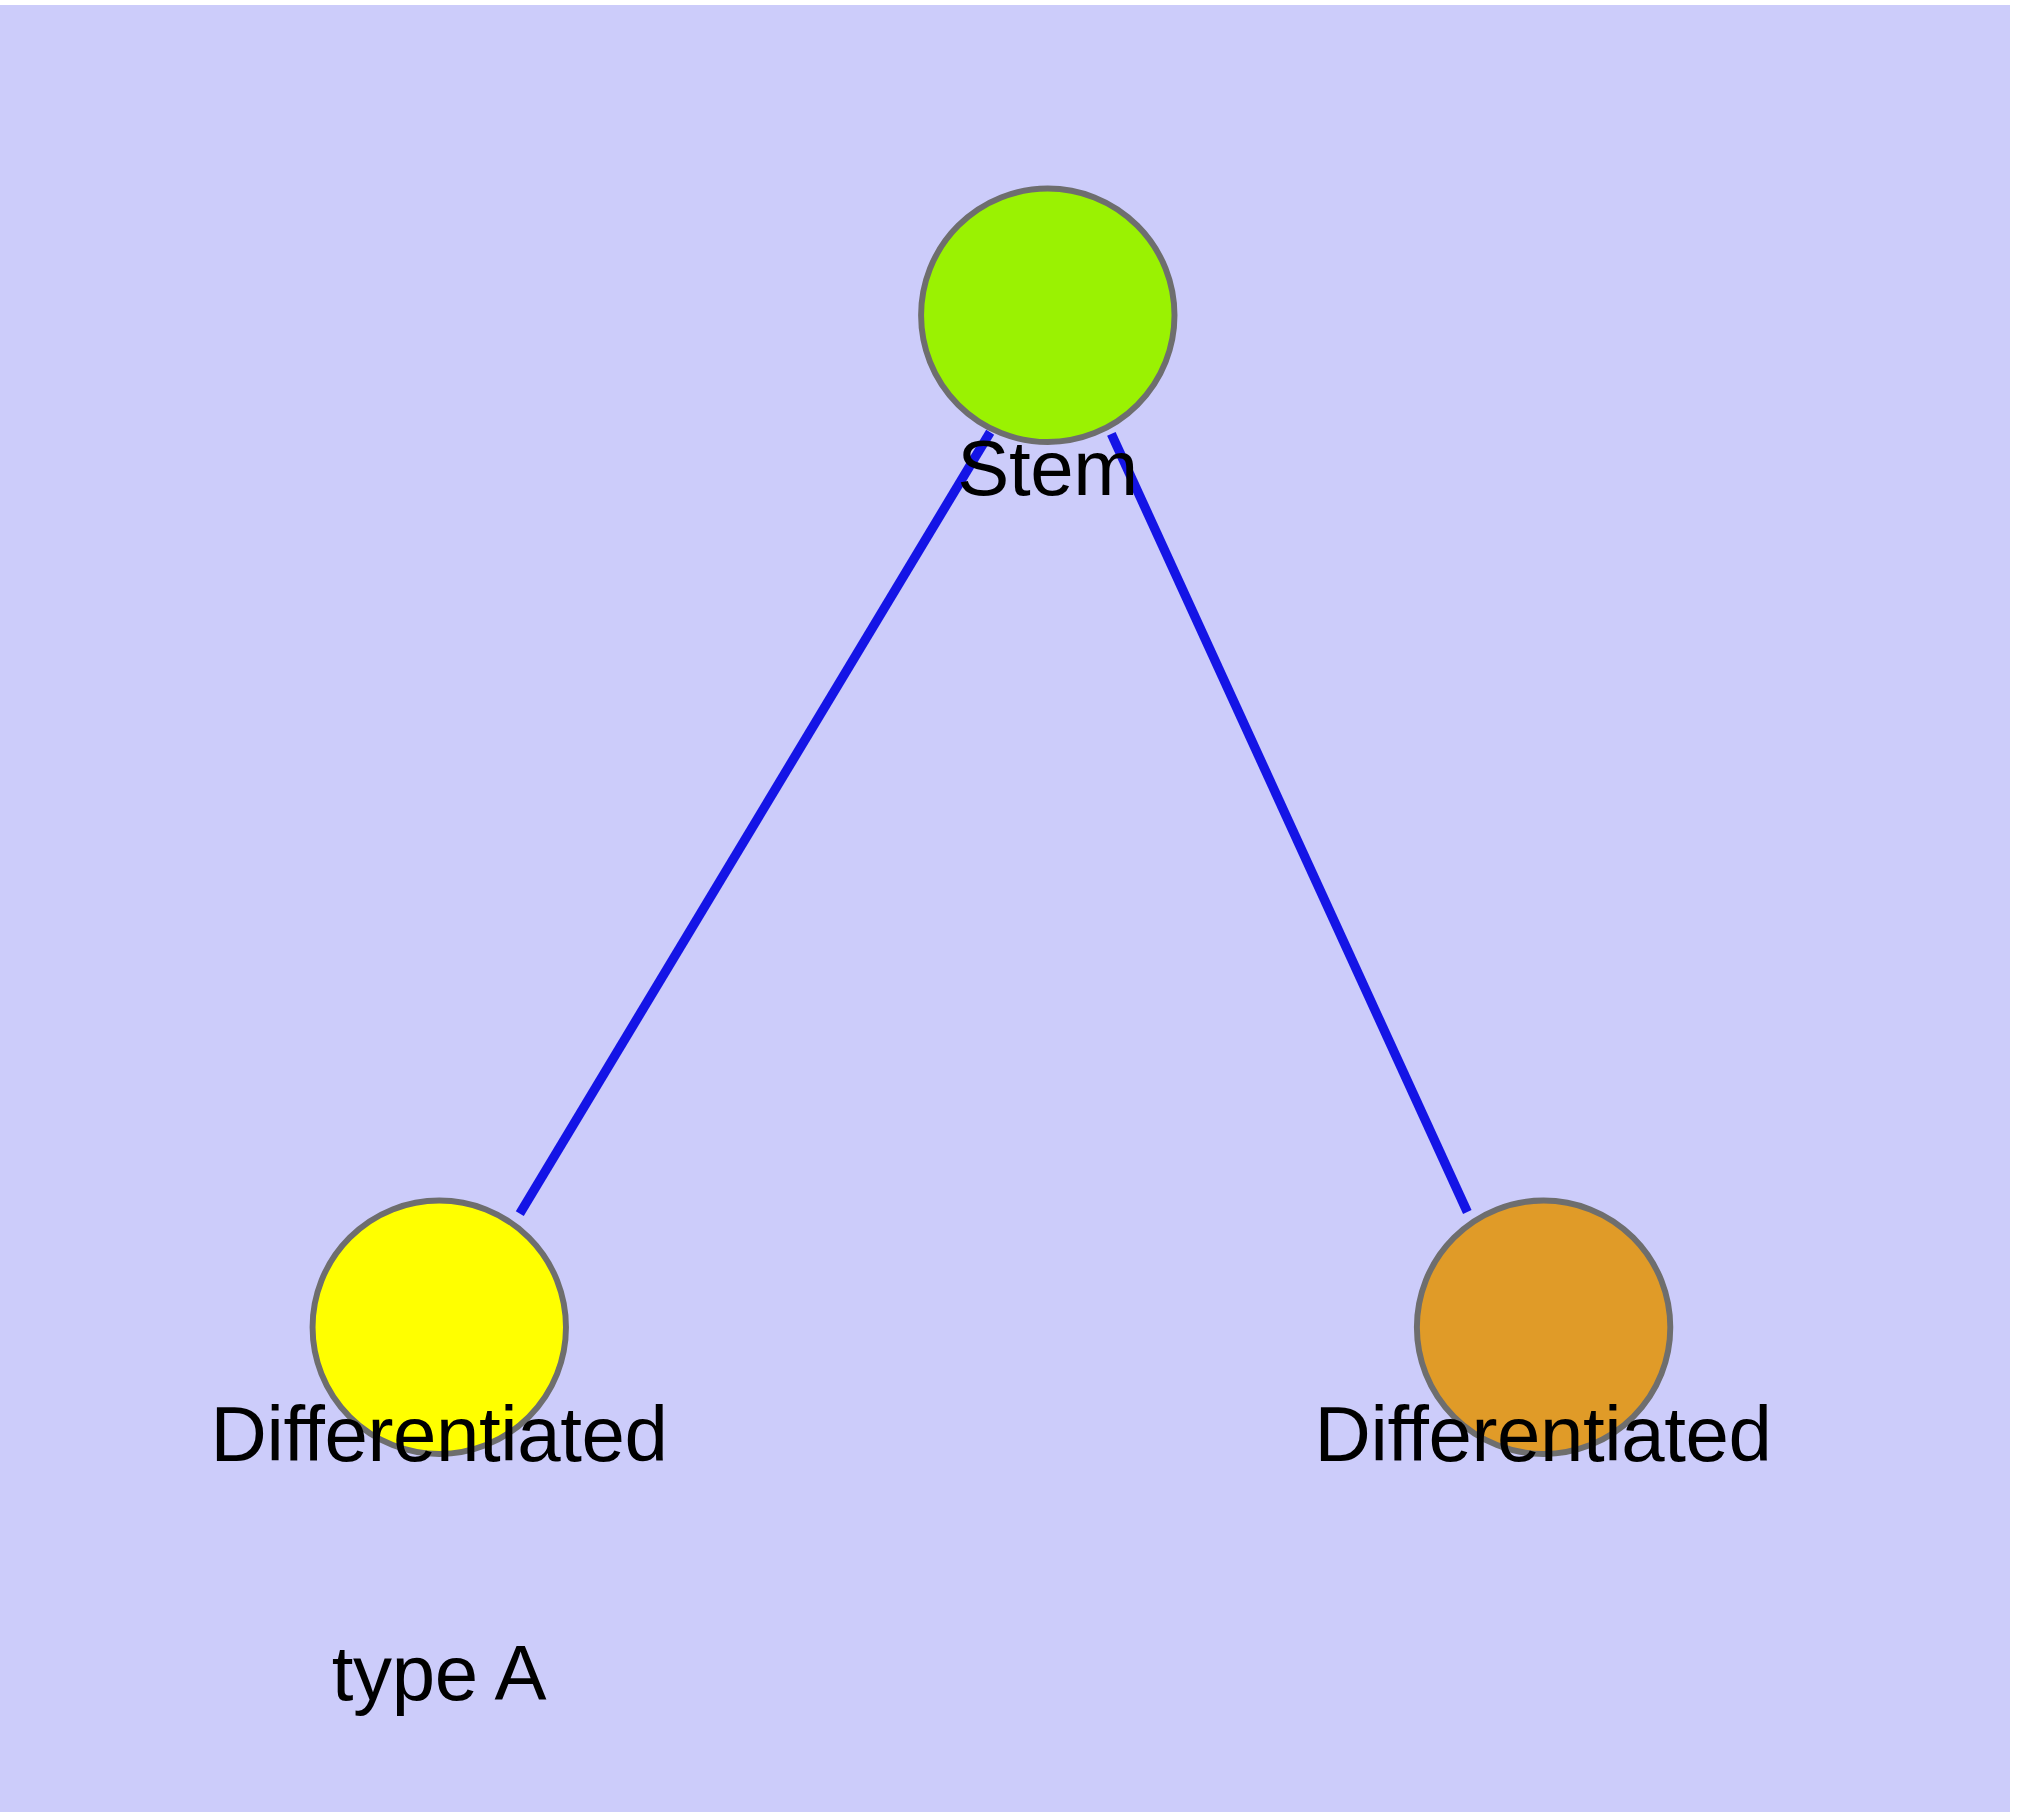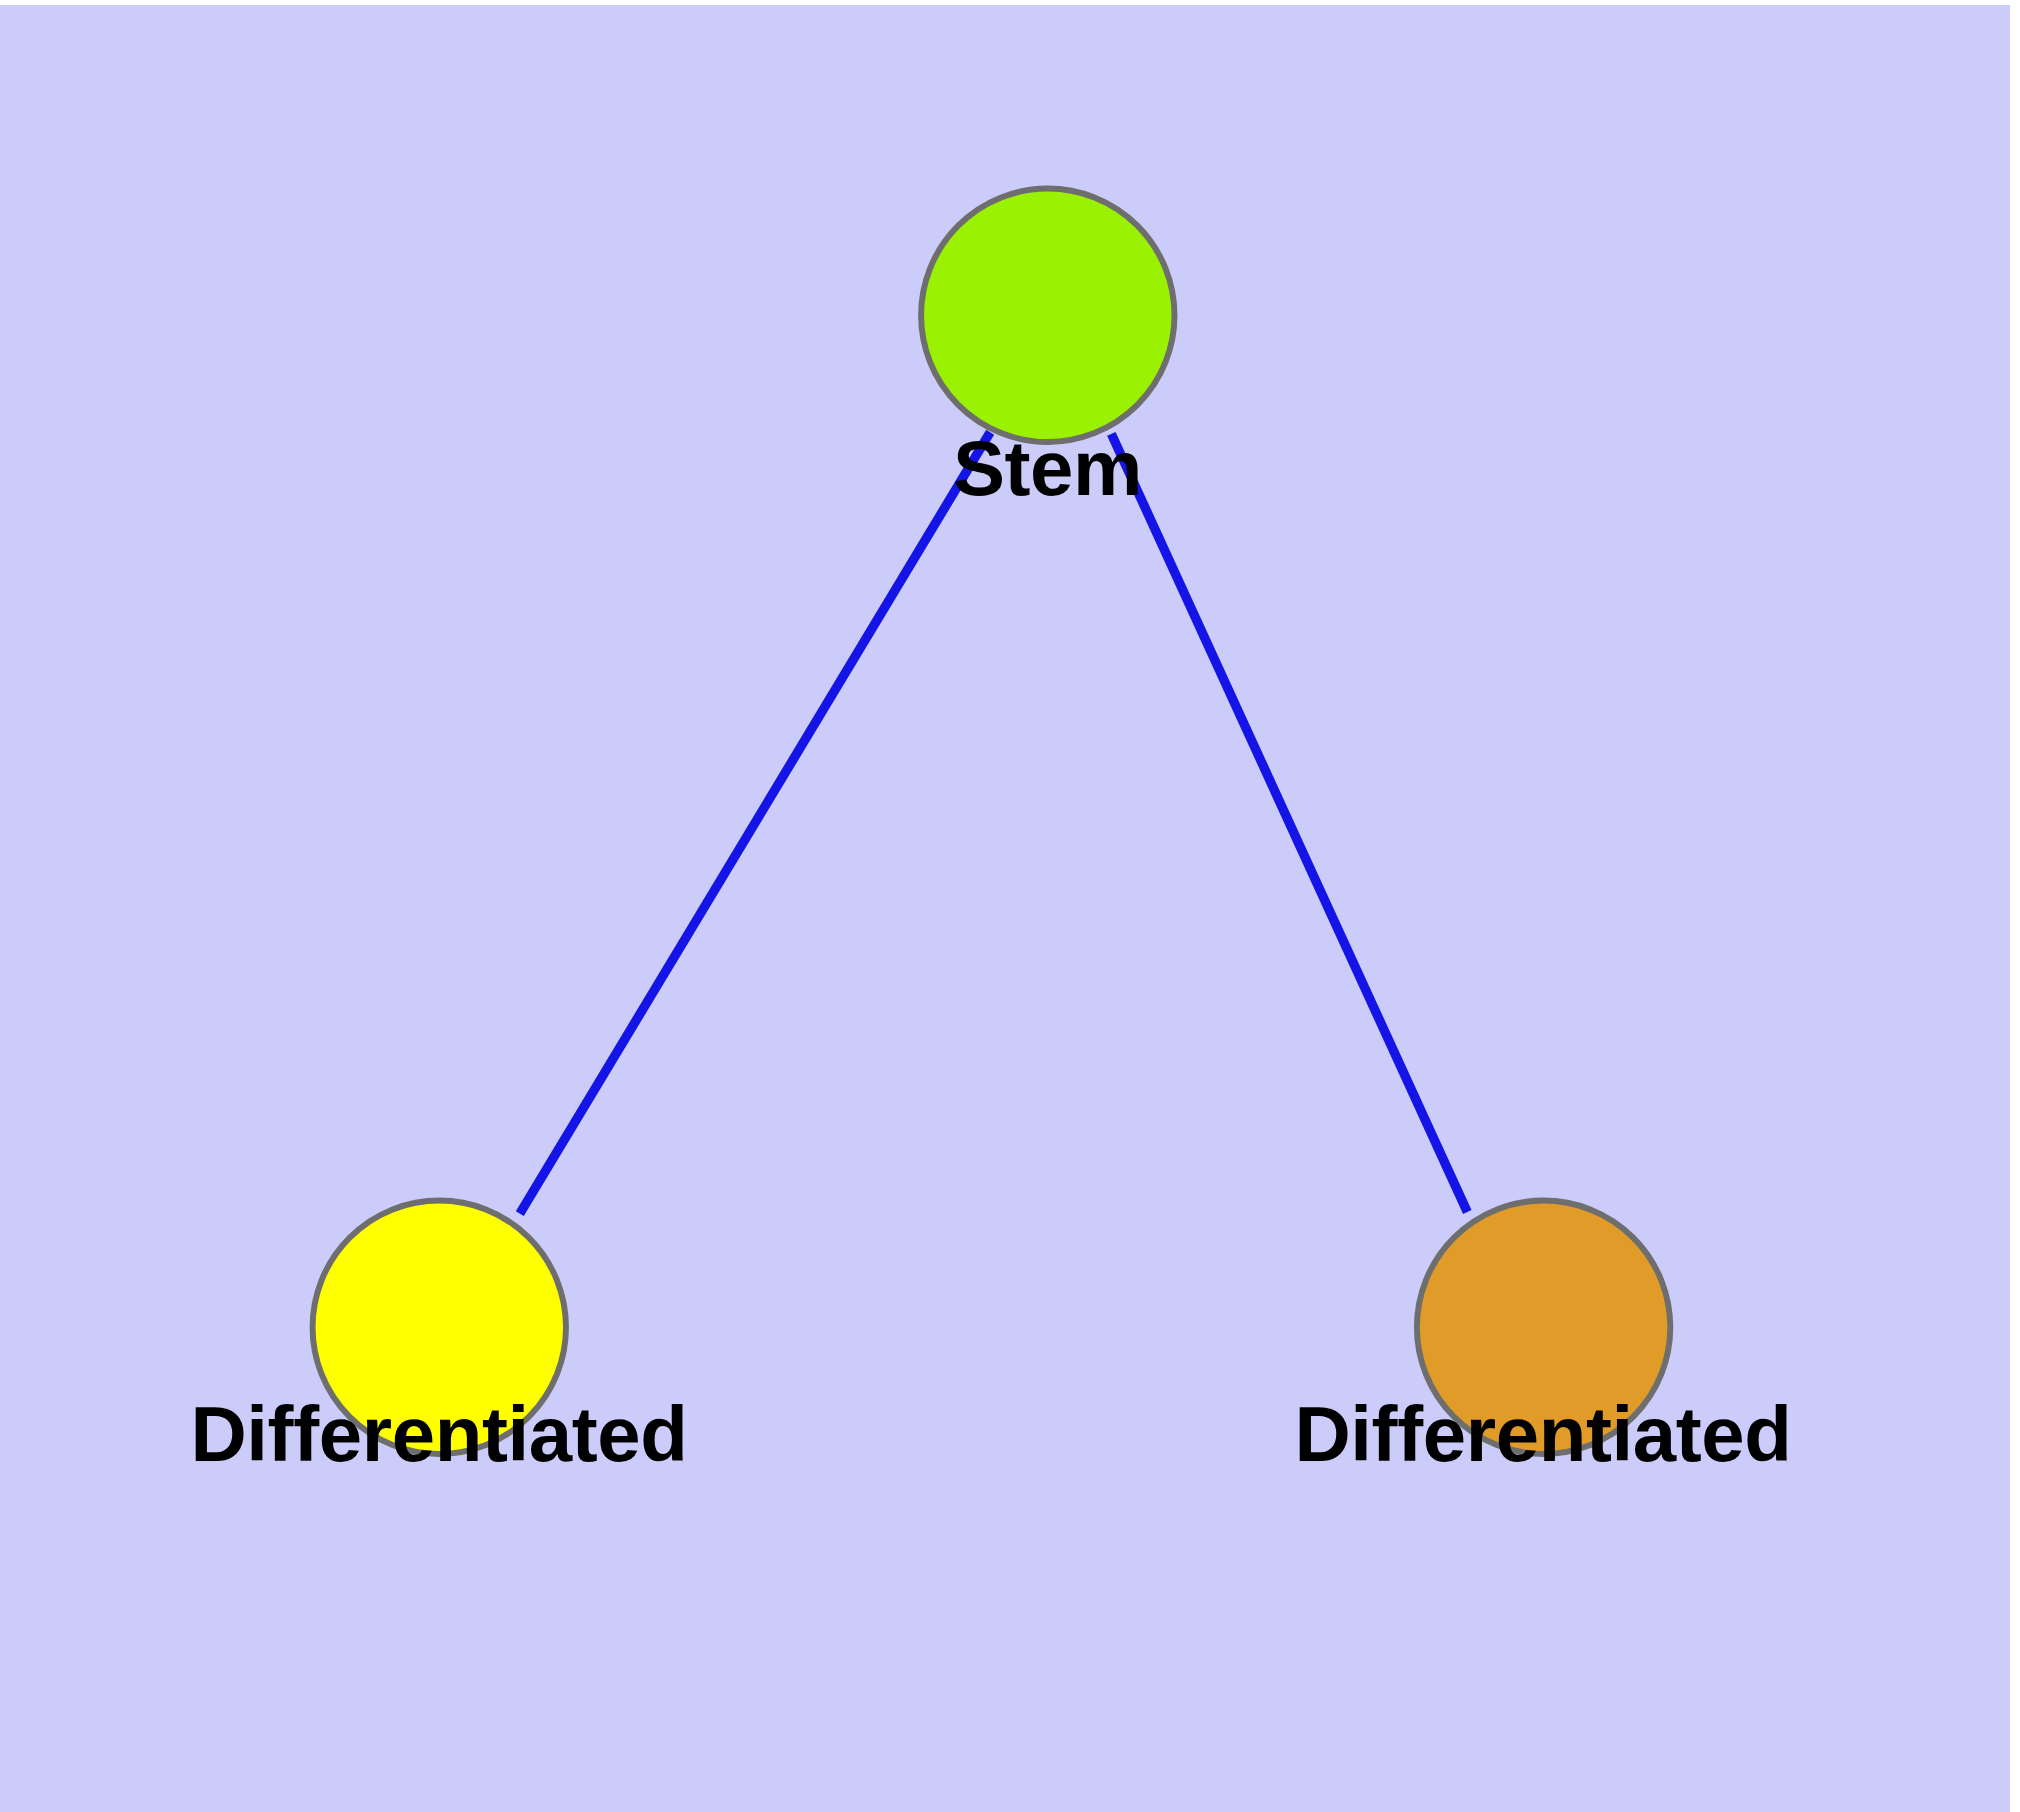--- a/index.html
+++ b/index.html
@@ -32,21 +32,21 @@
     position: absolute;
     left: 0;
     top: 0;
     width: 2021px;
     height: 1812px;
   }
   .node-label {
     position: absolute;
     text-align: center;
     color: #000000;
-    font-weight: bold;
+    font-weight: normal;
     line-height: 1.02;
     white-space: pre;
     pointer-events: none;
     letter-spacing: -0.4px;
   }
   .node-label.stem {
     font-size: 78px;
   }
   .node-label.leaf {
     font-size: 78px;
@@ -72,20 +72,21 @@
       <circle id="node-diff-b" cx="1821" cy="1566" r="149.5" fill="#e09b28" stroke="#6e6e6e" stroke-width="7"></circle>
     </g>
   </svg>
 
   <div class="node-label stem" style="left: 793px; top: 270px; width: 509px; color: rgb(0, 0, 0);">
     <div>Stem</div>
   </div>
 
   <div class="node-label leaf" style="left: 100px; top: 1236px; width: 678px; color: rgb(0, 0, 0);">
     <div>Differentiated</div>
+    <div>type A</div>
   </div>
 
   <div class="node-label leaf" style="left: 1204px; top: 1236px; width: 678px; color: rgb(0, 0, 0);">
     <div>Differentiated</div>
   </div>
 
 </div>
 
 
 </body></html>

